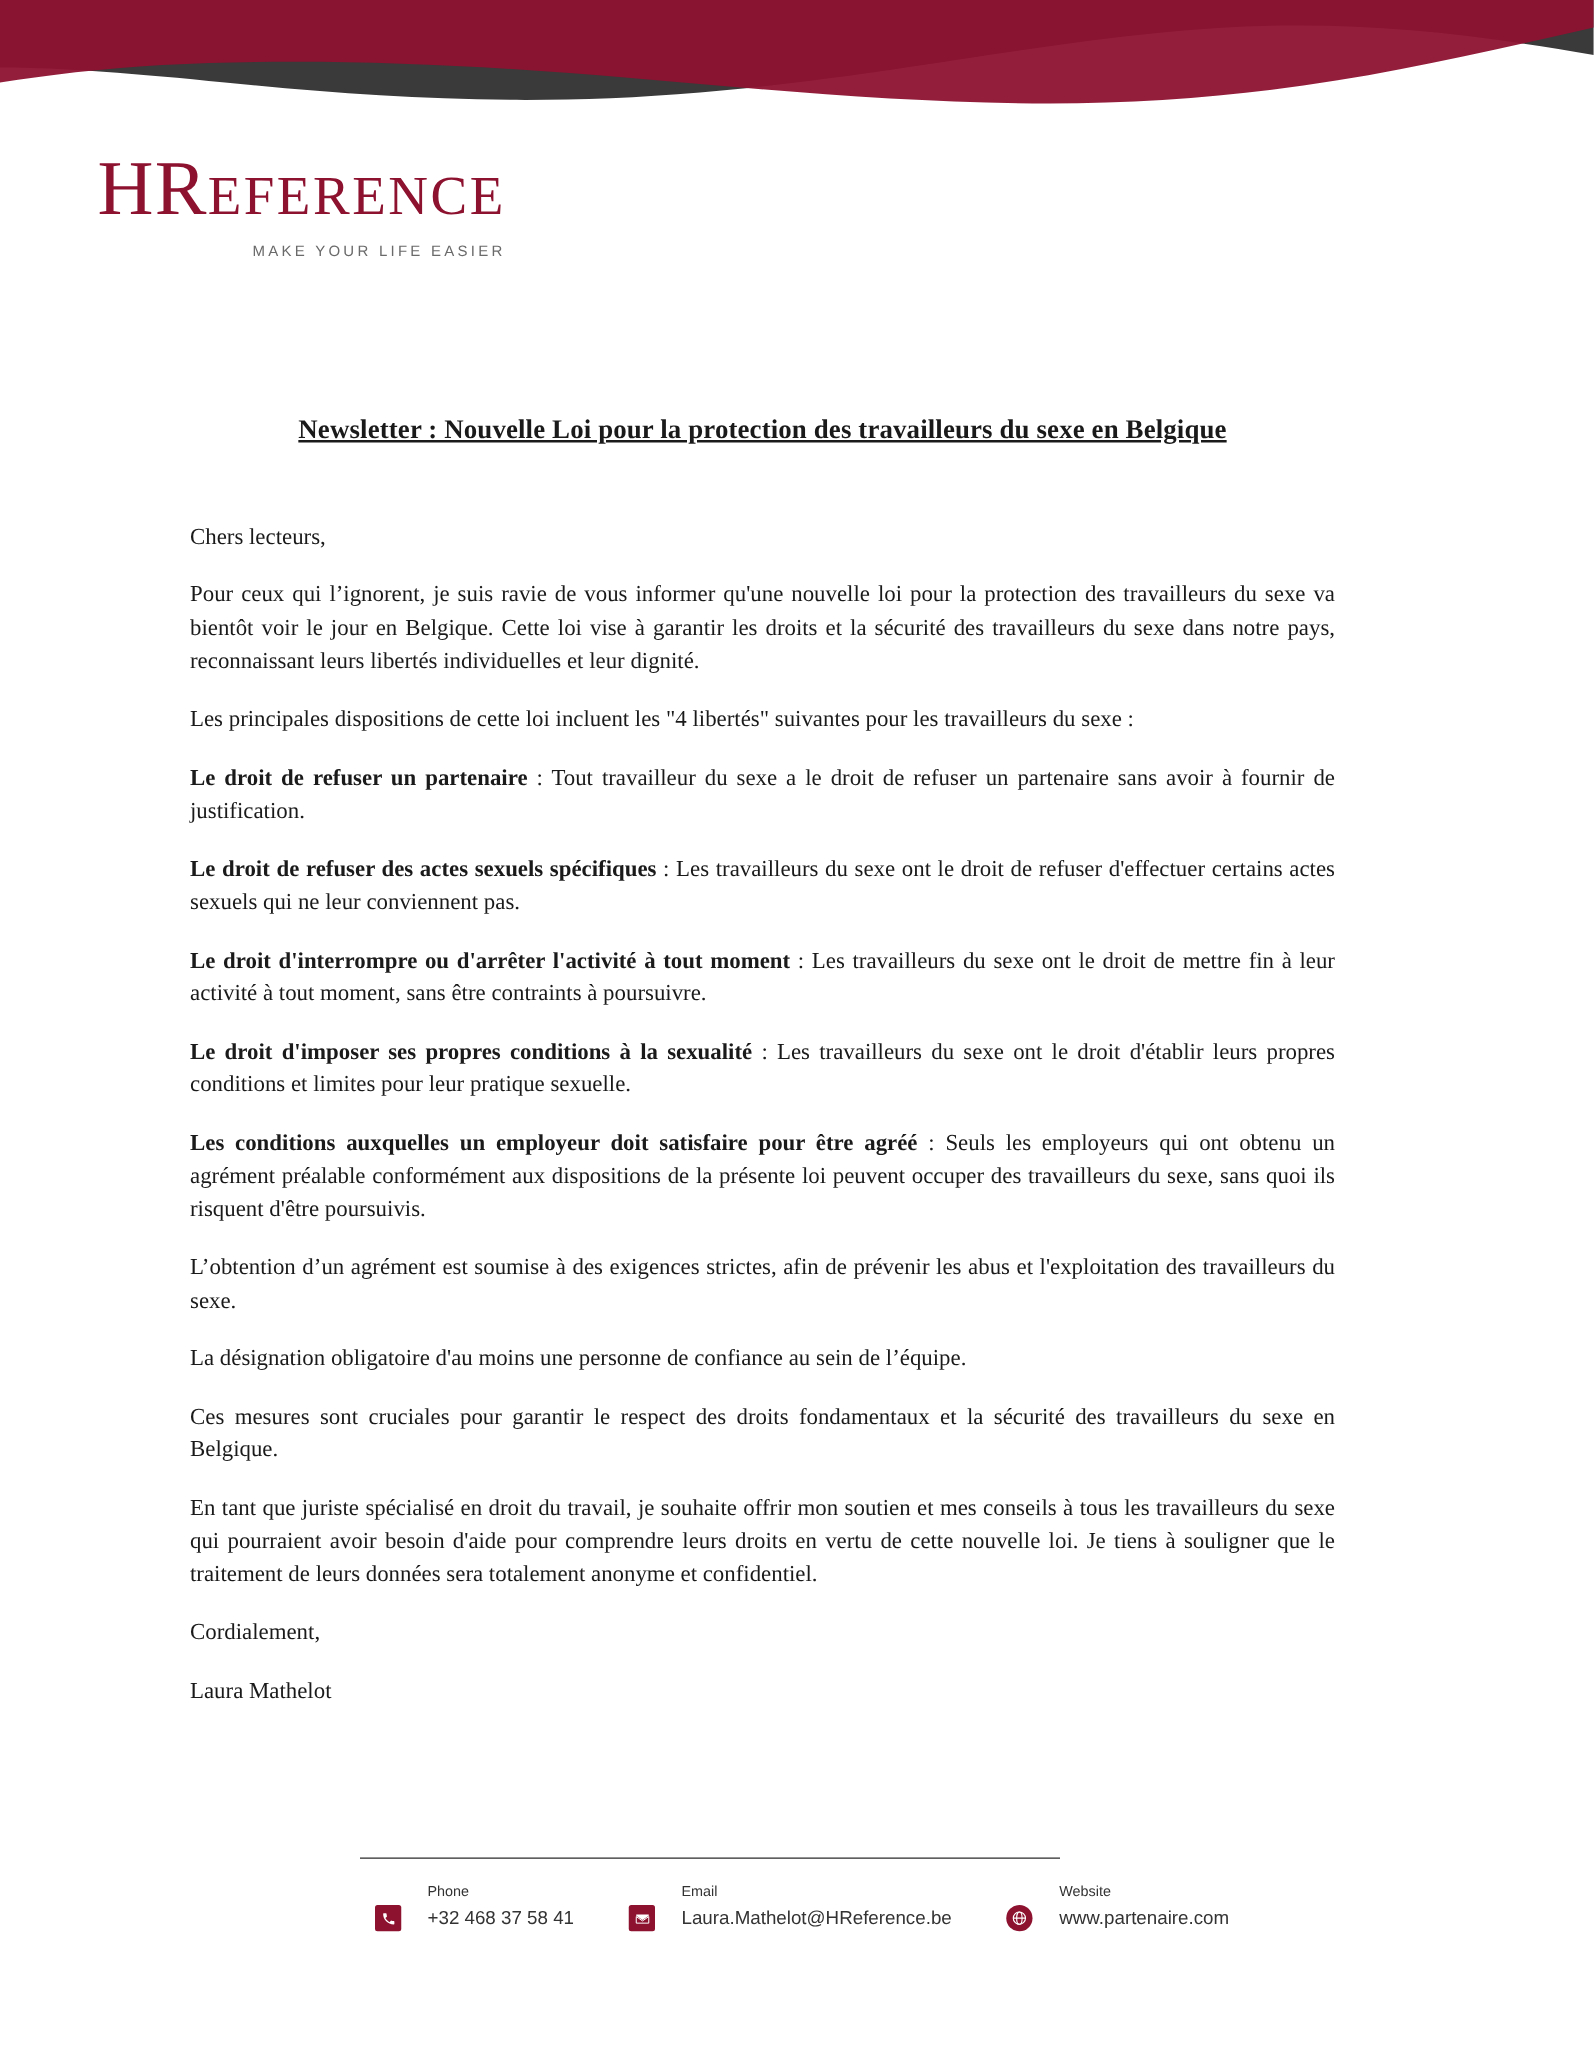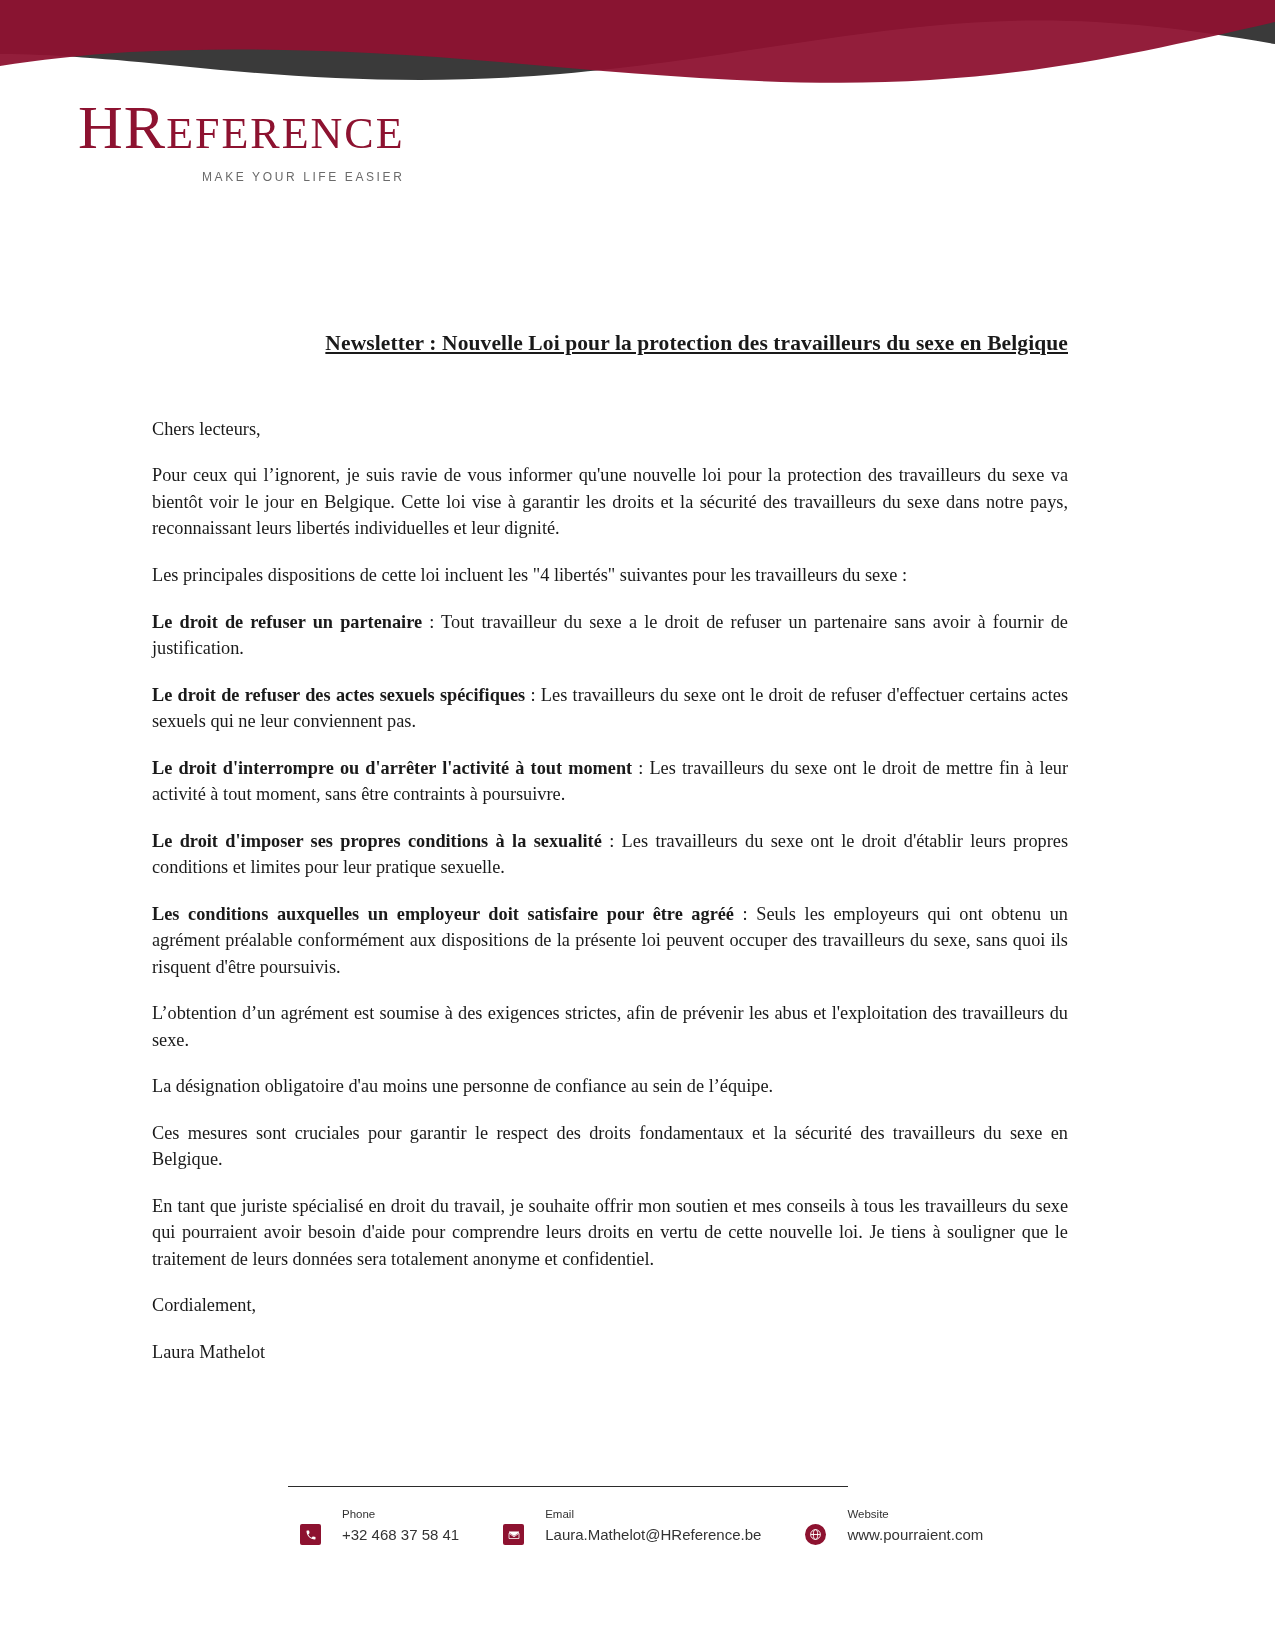--- a/index.html
+++ b/index.html
@@ -25,21 +25,21 @@
     height: 105px;
     overflow: hidden;
   }
   .header-banner svg {
     display: block;
   }
 
   
   .logo-block {
     position: absolute;
-    top: 96px;
+    top: 120px;
     left: 78px;
     width: 420px;
     height: 100px;
   }
   .logo-word {
     font-family: "Liberation Serif", serif;
     color: #8d1230;
     letter-spacing: 1px;
     white-space: nowrap;
     line-height: 1;
@@ -66,21 +66,21 @@
   }
 
   
   .doc {
     position: absolute;
     top: 330px;
     left: 152px;
     width: 916px;
   }
   .doc-title {
-    text-align: right;
+    text-align: center;
     font-size: 21.5px;
     font-weight: bold;
     text-decoration: underline;
     letter-spacing: 0.1px;
     margin: 0 0 58px 0;
     line-height: 1.3;
   }
   p.para {
     font-size: 18.3px;
     line-height: 1.45;
@@ -245,17 +245,17 @@
   <div class="fcol">
     <span class="fbadge round">
       <svg width="13" height="13" viewBox="0 0 24 24" fill="none" stroke="#ffffff" stroke-width="1.7">
         <circle cx="12" cy="12" r="9"></circle>
         <ellipse cx="12" cy="12" rx="4" ry="9"></ellipse>
         <path d="M3 12h18"></path>
       </svg>
     </span>
     <span class="ftext">
       <span class="flabel">Website</span><br>
-      <span class="fvalue">www.pourraient.com</span>
+      <span class="fvalue">www.partenaire.com</span>
     </span>
   </div>
 
 </div>
 
 </body></html>

